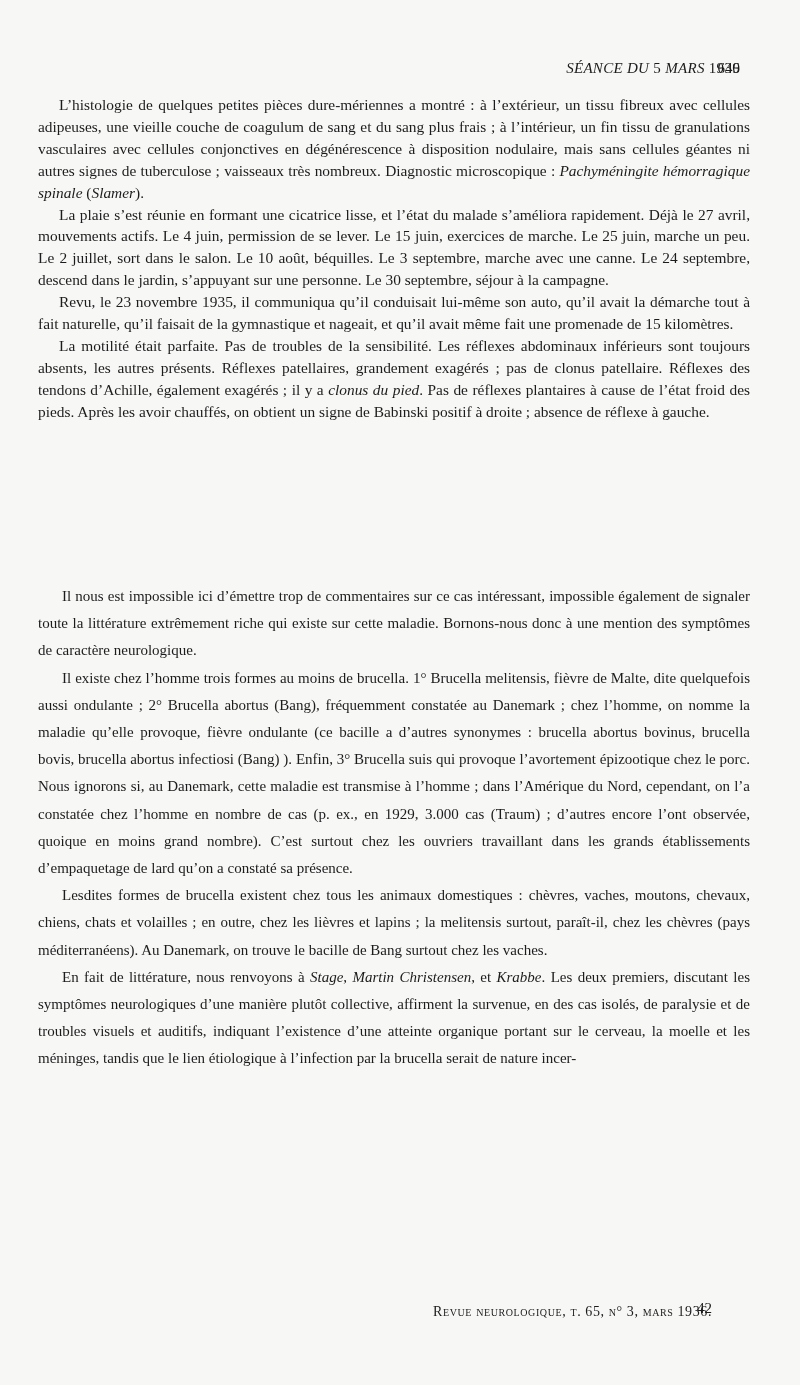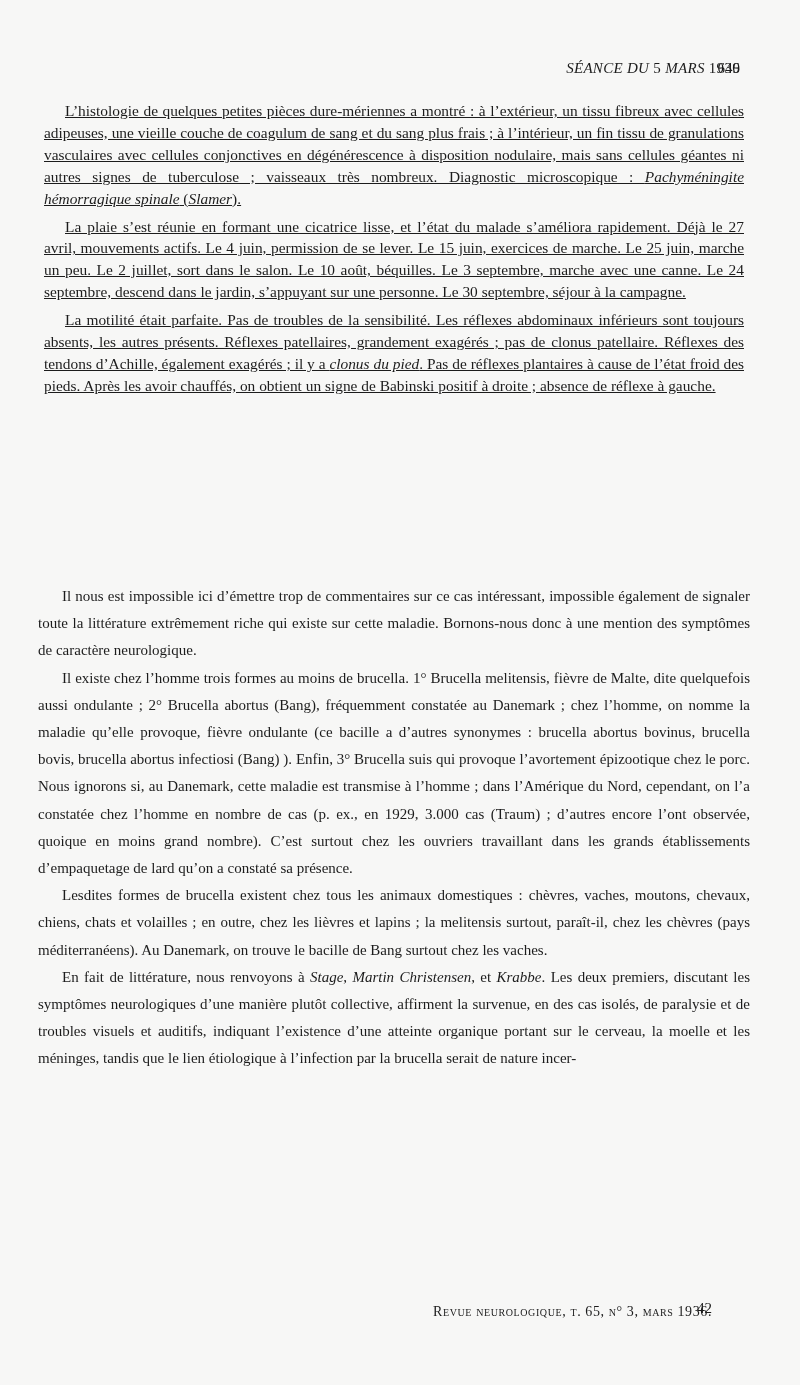--- a/index.html
+++ b/index.html
@@ -19,21 +19,21 @@
     position: absolute; left: 0; right: 0; text-align: right;
     letter-spacing: 0.3px;
   }
   .running-head .title i { font-style: italic; }
   .running-head .pageno { position: absolute; right: 0; top: 0; padding-left: 36px; }
 
   .block-small {
     position: absolute; left: 38px; width: 712px; top: 94px;
     font-size: 15.4px; line-height: 21.9px; text-align: justify;
   }
-  .block-small p { margin: 6px; text-indent: 21px; text-decoration: underline; }
+  .block-small p { margin: 0; text-indent: 21px; }
 
   .block-large {
     position: absolute; left: 38px; width: 712px; top: 583px;
     font-size: 15px; line-height: 27.2px; text-align: justify;
   }
   .block-large p { margin: 0; text-indent: 24px; }
 
   .footer {
     position: absolute; top: 1303px; left: 82px; width: 630px;
     font-size: 14px; line-height: 18px; text-align: right;
@@ -51,20 +51,21 @@
     <span>5</span>
     <i>MARS</i>
     <span>1936</span>
   </div>
   <span class="pageno">649</span>
 </div>
 
 <div class="block-small" id="small-block">
     <p><span>L’histologie de quelques petites pièces dure-mériennes a montré : à l’extérieur, un tissu fibreux avec cellules adipeuses, une vieille couche de coagulum de sang et du sang plus frais ; à l’intérieur, un fin tissu de granulations vasculaires avec cellules conjonctives en dégénérescence à disposition nodulaire, mais sans cellules géantes ni autres signes de tuberculose ; vaisseaux très nombreux. Diagnostic microscopique : </span><span class="it">Pachyméningite hémorragique spinale</span><span> (</span><span class="it">Slamer</span><span>).</span></p>
     <p><span>La plaie s’est réunie en formant une cicatrice lisse, et l’état du malade s’améliora rapidement. Déjà le 27 avril, mouvements actifs. Le 4 juin, permission de se lever. Le 15 juin, exercices de marche. Le 25 juin, marche un peu. Le 2 juillet, sort dans le salon. Le 10 août, béquilles. Le 3 septembre, marche avec une canne. Le 24 septembre, descend dans le jardin, s’appuyant sur une personne. Le 30 septembre, séjour à la campagne.</span></p>
+    <p><span>Revu, le 23 novembre 1935, il communiqua qu’il conduisait lui-même son auto, qu’il avait la démarche tout à fait naturelle, qu’il faisait de la gymnastique et nageait, et qu’il avait même fait une promenade de 15 kilomètres.</span></p>
     <p><span>La motilité était parfaite. Pas de troubles de la sensibilité. Les réflexes abdominaux inférieurs sont toujours absents, les autres présents. Réflexes patellaires, grandement exagérés ; pas de clonus patellaire. Réflexes des tendons d’Achille, également exagérés ; il y a </span><span class="it">clonus du pied</span><span>. Pas de réflexes plantaires à cause de l’état froid des pieds. Après les avoir chauffés, on obtient un signe de Babinski positif à droite ; absence de réflexe à gauche.</span></p>
   </div>
 <div class="block-large" id="large-block">
     <p><span>Il nous est impossible ici d’émettre trop de commentaires sur ce cas intéressant, impossible également de signaler toute la littérature extrêmement riche qui existe sur cette maladie. Bornons-nous donc à une mention des symptômes de caractère neurologique.</span></p>
     <p><span>Il existe chez l’homme trois formes au moins de brucella. 1° Brucella melitensis, fièvre de Malte, dite quelquefois aussi ondulante ; 2° Brucella abortus (Bang), fréquemment constatée au Danemark ; chez l’homme, on nomme la maladie qu’elle provoque, fièvre ondulante (ce bacille a d’autres synonymes : brucella abortus bovinus, brucella bovis, brucella abortus infectiosi (Bang) ). Enfin, 3° Brucella suis qui provoque l’avortement épizootique chez le porc. Nous ignorons si, au Danemark, cette maladie est transmise à l’homme ; dans l’Amérique du Nord, cependant, on l’a constatée chez l’homme en nombre de cas (p. ex., en 1929, 3.000 cas (Traum) ; d’autres encore l’ont observée, quoique en moins grand nombre). C’est surtout chez les ouvriers travaillant dans les grands établissements d’empaquetage de lard qu’on a constaté sa présence.</span></p>
     <p><span>Lesdites formes de brucella existent chez tous les animaux domestiques : chèvres, vaches, moutons, chevaux, chiens, chats et volailles ; en outre, chez les lièvres et lapins ; la melitensis surtout, paraît-il, chez les chèvres (pays méditerranéens). Au Danemark, on trouve le bacille de Bang surtout chez les vaches.</span></p>
     <p><span>En fait de littérature, nous renvoyons à </span><span class="it">Stage</span><span>, </span><span class="it">Martin Christensen</span><span>, et </span><span class="it">Krabbe</span><span>. Les deux premiers, discutant les symptômes neurologiques d’une manière plutôt collective, affirment la survenue, en des cas isolés, de paralysie et de troubles visuels et auditifs, indiquant l’existence d’une atteinte organique portant sur le cerveau, la moelle et les méninges, tandis que le lien étiologique à l’infection par la brucella serait de nature incer-</span></p>
   </div>
 
 <div class="footer">

